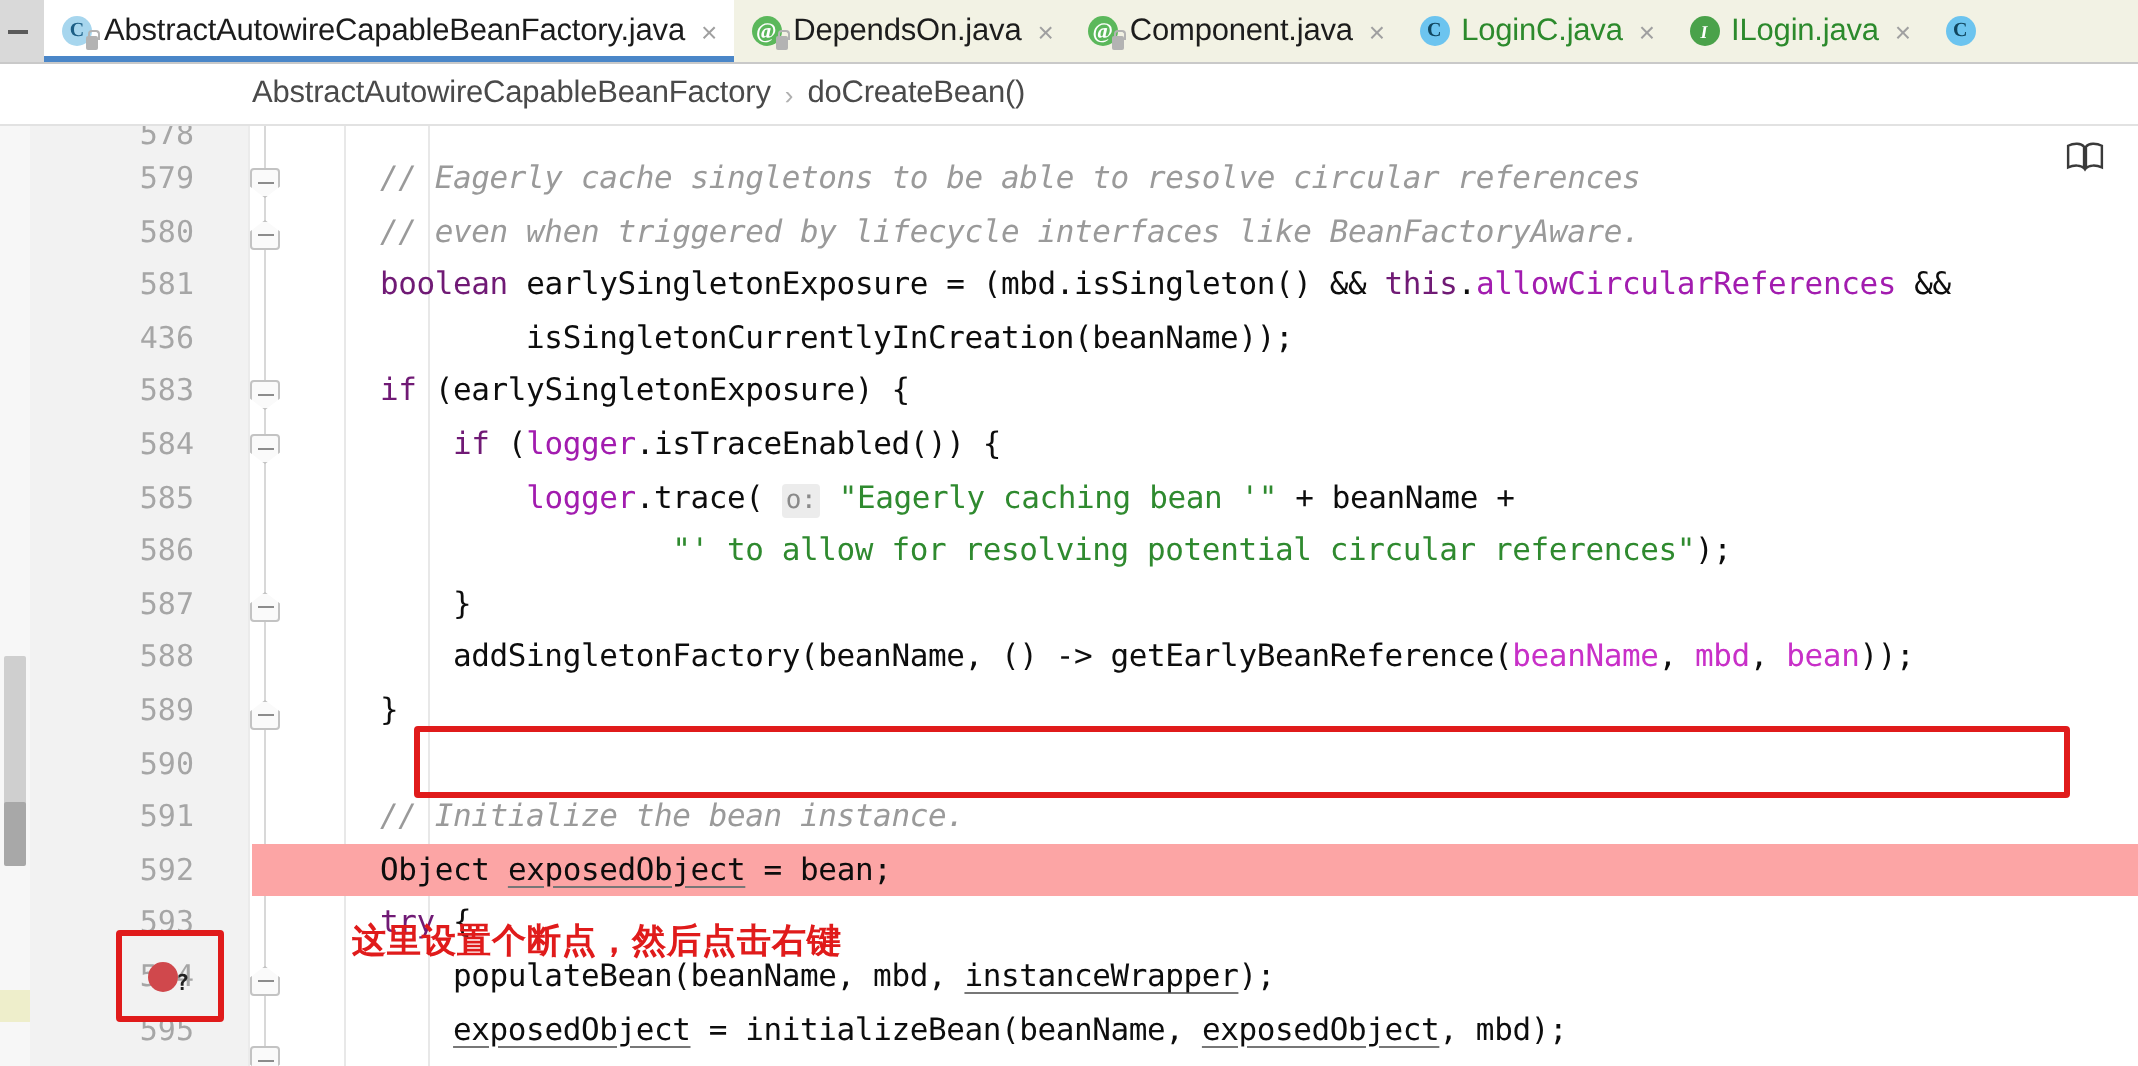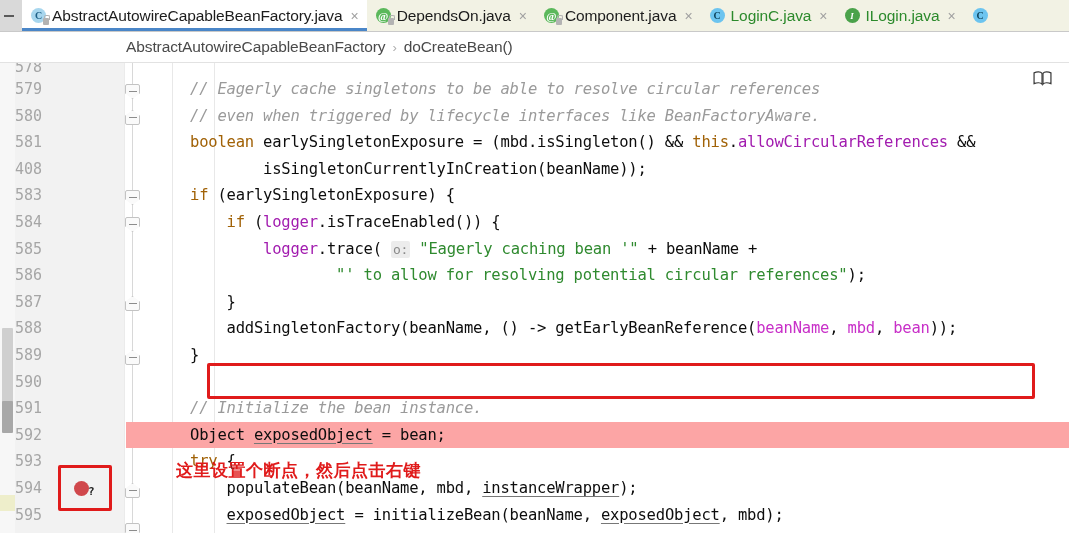--- a/index.html
+++ b/index.html
@@ -83,21 +83,21 @@
   .left-scroll .thumb.dark { top:338px; height:32px; background:#a8a8a8; }
   .left-scroll .mark-yellow { position:absolute; left:0; width:15px; height:16px; top:432px; background:#eeeecb; }
 
   
   .gutter {
     position:absolute; left:15px; top:0; width:110px; height:470px;
     background:#f2f2f2; border-right:1px solid #ebebeb;
   }
   .linenums { position:absolute; left:0; top:0; width:92px; }
   .ln {
-    height:26.6px; line-height:26.6px; text-align:left; padding-right:10px;
+    height:26.6px; line-height:26.6px; text-align:right; padding-right:10px;
     font-family:"DejaVu Sans Mono", monospace; font-size:15px; color:#a6a6a6;
   }
   
   .foldcol { position:absolute; left:108px; top:0; width:18px; height:470px; }
   .foldline { position:absolute; left:9px; top:0; width:1px; height:470px; background:#d8d8d8; }
   .foldmark {
     position:absolute; left:2px; width:15px; height:15px;
     background:#fafafa; border:1px solid #c3c3c3;
   }
   .foldmark.open { border-radius:2px 2px 0 0; clip-path:polygon(0 0,100% 0,100% 62%,50% 100%,0 62%); }
@@ -125,21 +125,21 @@
   }
   .line {
     position:relative; height:26.6px; line-height:26.6px;
     font-family:"DejaVu Sans Mono", monospace; font-size:15.5px;
     white-space:pre; color:#0d0d0d; letter-spacing:-0.2px;
     padding-left:64px;
   }
   .line.hl-bp { background:#fca5a5; }
 
   .cmt { color:#9a9a9a; font-style:italic;margin-top:24px; }
-  .kw  { color:#a16207; }
+  .kw  { color:#701a75; }
   .str { color:#2f8a2f; }
   .fld { color:#a21caf; }
   .lam { color:#c830c8; }
   .hint {
     color:#8a8a8a; background:#ececec; font-size:13px; padding:1px 2px; border-radius:2px;
   }
   .undl { text-decoration:underline; text-decoration-color:#777; text-underline-offset:3px; }
 
   
   .codebox {
@@ -214,21 +214,21 @@
       <div class="thumb dark"></div>
       <div class="mark-yellow"></div>
     </div>
 
     <div class="gutter">
       <div class="linenums">
         <div class="ln" style="height:13px;line-height:8px;overflow:hidden;">578</div>
         <div class="ln">579</div>
         <div class="ln">580</div>
         <div class="ln">581</div>
-        <div class="ln">408</div>
+        <div class="ln">436</div>
         <div class="ln">583</div>
         <div class="ln">584</div>
         <div class="ln">585</div>
         <div class="ln">586</div>
         <div class="ln">587</div>
         <div class="ln">588</div>
         <div class="ln">589</div>
         <div class="ln">590</div>
         <div class="ln">591</div>
         <div class="ln">592</div>

